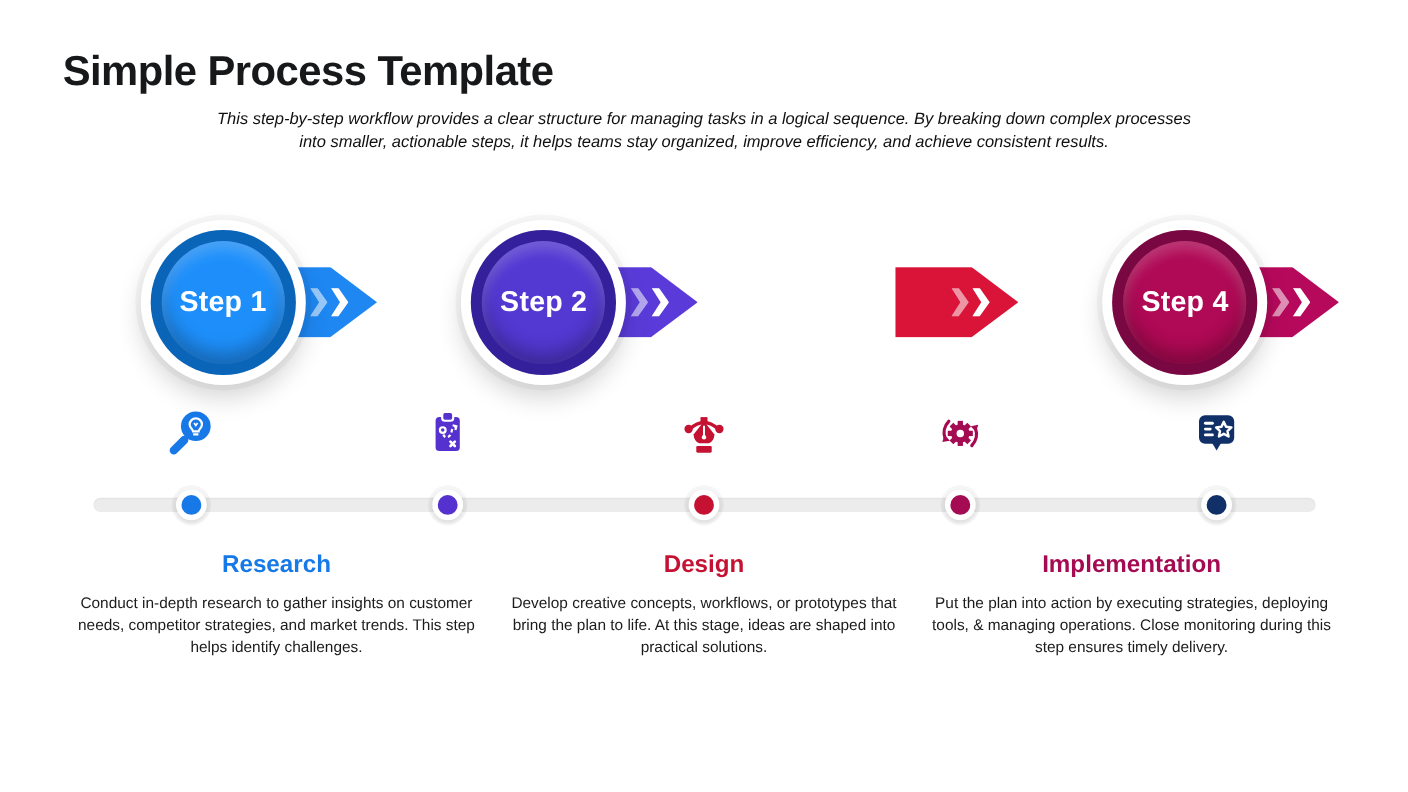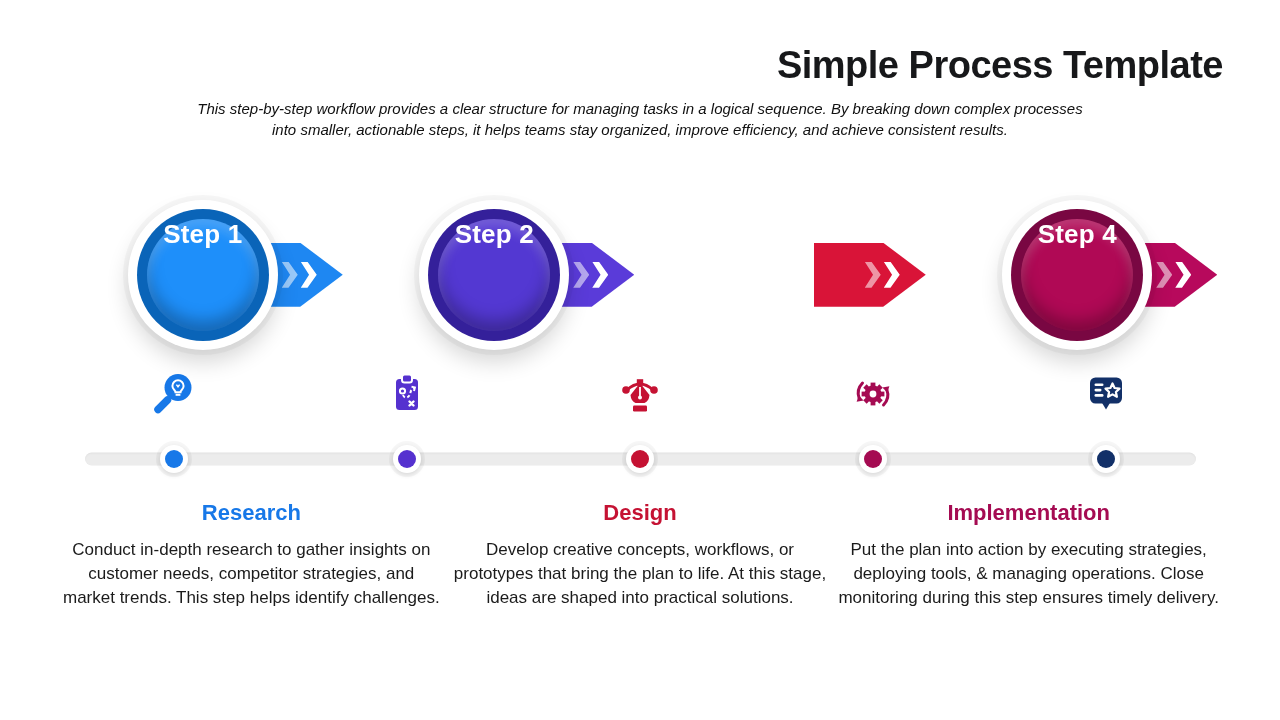--- a/index.html
+++ b/index.html
@@ -3,21 +3,21 @@
 <meta charset="utf-8">
 <style>
   html,body{margin:0;padding:0;background:#ffffff;}
   .canvas{
     position:relative;width:1280px;height:720px;box-sizing:border-box;
     padding:44px 57px 0;overflow:hidden;background:#ffffff;
     font-family:"Liberation Sans", sans-serif;color:#1b1b1b;
   }
   
   .title{
-    margin:0;text-align:right;font-size:38px;line-height:1.15;font-weight:700;
+    margin:0;text-align:left;font-size:38px;line-height:1.15;font-weight:700;
     color:#17181a;letter-spacing:-.5px;
   }
   .subtitle{
     margin:10px auto 0;max-width:905px;text-align:center;
     font-size:15px;line-height:1.4;color:#101010;font-style:italic;
   }
   
   .row{display:flex;}
   .col{flex:1 1 0;display:flex;flex-direction:column;align-items:center;position:relative;}
   
@@ -37,21 +37,21 @@
     box-shadow:0 0 0 5px rgba(0,0,0,.03),0 12px 22px rgba(0,0,0,.16);
     display:flex;align-items:center;justify-content:center;
   }
   .circle-ring{
     width:132px;height:132px;border-radius:50%;background:var(--ring);
     display:flex;align-items:center;justify-content:center;
   }
   .circle-fill{
     width:112px;height:112px;border-radius:50%;background:var(--fill);
     box-shadow:inset 0 8px 12px rgba(255,255,255,.2),inset 0 -10px 16px rgba(0,0,0,.28);
-    display:flex;align-items:flex-start;justify-content:center;
+    display:flex;align-items:center;justify-content:center;
   }
   .step-label{font-size:26px;font-weight:700;color:#ffffff;letter-spacing:.2px;}
   
   .icons{margin-top:14px;height:52px;}
   .icon-wrap{width:52px;height:52px;display:flex;align-items:center;justify-content:center;color:var(--accent);}
   .icon-wrap svg{width:48px;height:48px;}
   
   .timeline{position:relative;margin-top:24px;height:30px;}
   .track{
     position:absolute;left:28px;right:27px;top:50%;transform:translateY(-50%);
@@ -60,21 +60,21 @@
   .dots{position:absolute;inset:0;}
   .dot-halo{
     width:28px;height:28px;border-radius:50%;background:#ffffff;margin-top:1px;
     box-shadow:0 0 0 4px rgba(0,0,0,.035),0 2px 5px rgba(0,0,0,.12);
     display:flex;align-items:center;justify-content:center;z-index:2;
   }
   .dot{width:18px;height:18px;border-radius:50%;background:var(--accent);}
   
   .texts{margin-top:26px;}
   .step-title{margin:0;font-size:22px;font-weight:700;color:var(--accent);text-align:center;}
-  .step-desc{margin:12px 4px 0;font-size:17px;line-height:1.43;color:#1b1b1b;text-align:center;}
+  .step-desc{margin:12px 4px 0;font-size:14px;line-height:1.43;color:#1b1b1b;text-align:center;}
 </style>
 </head>
 <body>
 
 <div class="canvas">
 
   <h1 class="title">Simple Process Template</h1>
   <p class="subtitle">This step-by-step workflow provides a clear structure for managing tasks in a logical sequence. By breaking down complex processes into smaller, actionable steps, it helps teams stay organized, improve efficiency, and achieve consistent results.</p>
 
   <div class="row badges">

